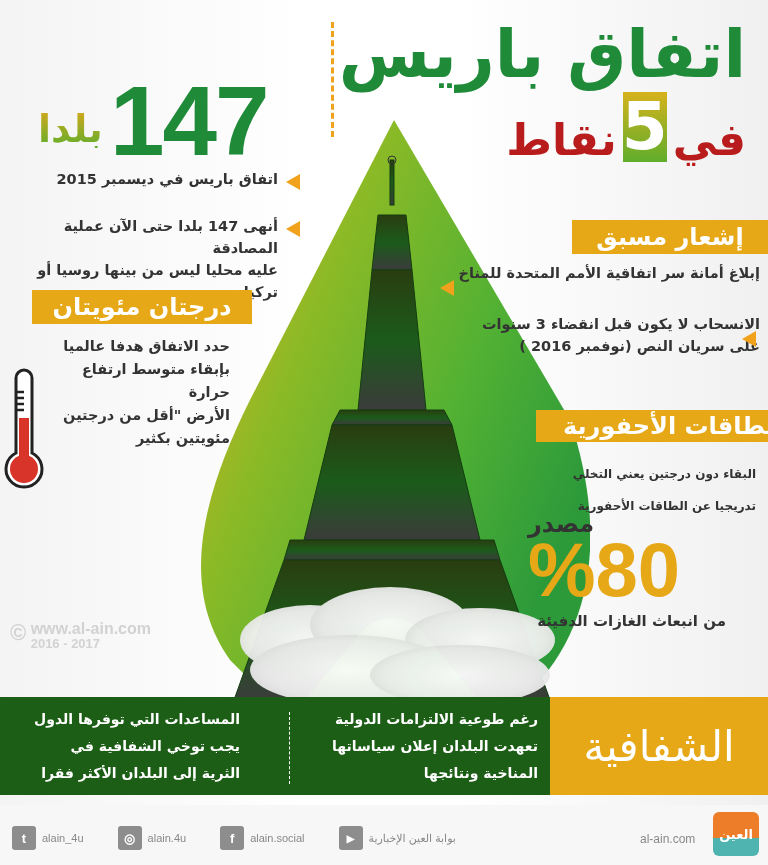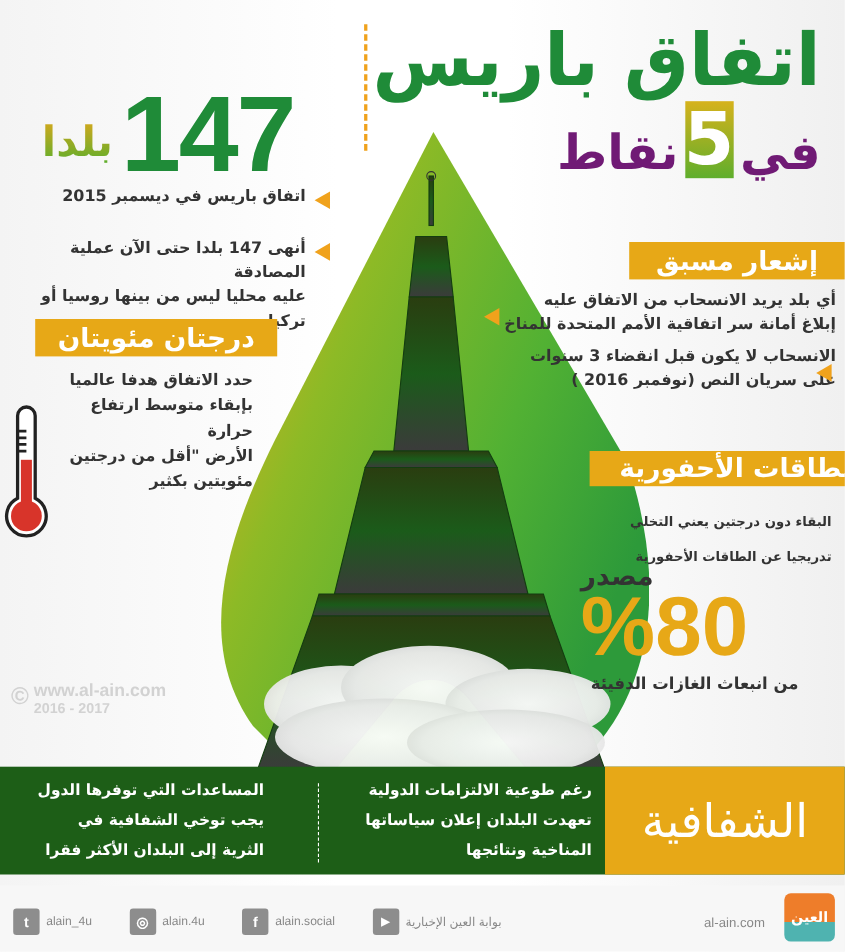--- a/index.html
+++ b/index.html
@@ -12,21 +12,21 @@
   }
   .abs { position:absolute; }
   .rtl { direction:rtl; text-align:right; }
 
   
   .title-main {
     right:22px; top:22px; font-size:66px; font-weight:bold; color:#1f8b38;
     line-height:1; letter-spacing:-1px; white-space:nowrap;
   }
   .title-sub { right:22px; top:92px; height:70px; display:flex; align-items:flex-end; gap:6px; direction:rtl; }
-  .title-sub .word { font-size:44px; font-weight:bold; color:#701a75; line-height:1;text-align:center; }
+  .title-sub .word { font-size:44px; font-weight:bold; color:#b91c1c; line-height:1;text-align:center; }
   .title-sub .five {
     width:44px; height:70px; background:linear-gradient(180deg,#d6b21c 0%, #5fae2c 100%);
     color:#fff; font-size:66px; font-weight:bold; display:flex; align-items:center; justify-content:center; line-height:1;
   }
   .dashed { left:331px; top:22px; width:0; height:115px; border-left:3px dashed #f0a21c; }
 
   
   .big147 { left:110px; top:72px; font-size:98px; font-weight:bold; color:#1f8b38; line-height:1; letter-spacing:-2px; font-family:"Liberation Sans", sans-serif; }
   .baladan { left:38px; top:110px; font-size:38px; font-weight:bold; line-height:1;
     background:linear-gradient(180deg,#d4a81d,#5fae2c); -webkit-background-clip:text; color:transparent; }
@@ -135,21 +135,20 @@
   <g stroke="#222" stroke-width="2.5">
     <line x1="14" y1="24" x2="22" y2="24"></line>
       <line x1="14" y1="30" x2="22" y2="30"></line>
     <line x1="14" y1="36" x2="22" y2="36"></line>
       <line x1="14" y1="42" x2="22" y2="42"></line>
   </g>
 </svg>
 
 <div class="abs tag" style="left:560px; top:220px; width:196px; height:34px;">إشعار مسبق</div>
 <div class="abs rtl bullet" style="right:8px; top:262px; width:320px;">
-  <div>أي بلد يريد الانسحاب من الاتفاق عليه</div>
   <div>إبلاغ أمانة سر اتفاقية الأمم المتحدة للمناخ</div>
 </div>
 <div class="abs arrow arrow-left" style="left:440px; top:280px;"></div>
 <div class="abs rtl bullet" style="right:8px; top:313px; width:320px;">
   <div>الانسحاب لا يكون قبل انقضاء 3 سنوات</div>
   <div>على سريان النص (نوفمبر 2016 )</div>
 </div>
 <div class="abs arrow arrow-left" style="left:742px; top:331px;"></div>
 
 <div class="abs tag" style="left:524px; top:410px; width:250px; height:32px;padding-left:24px;">الطاقات الأحفورية</div>

